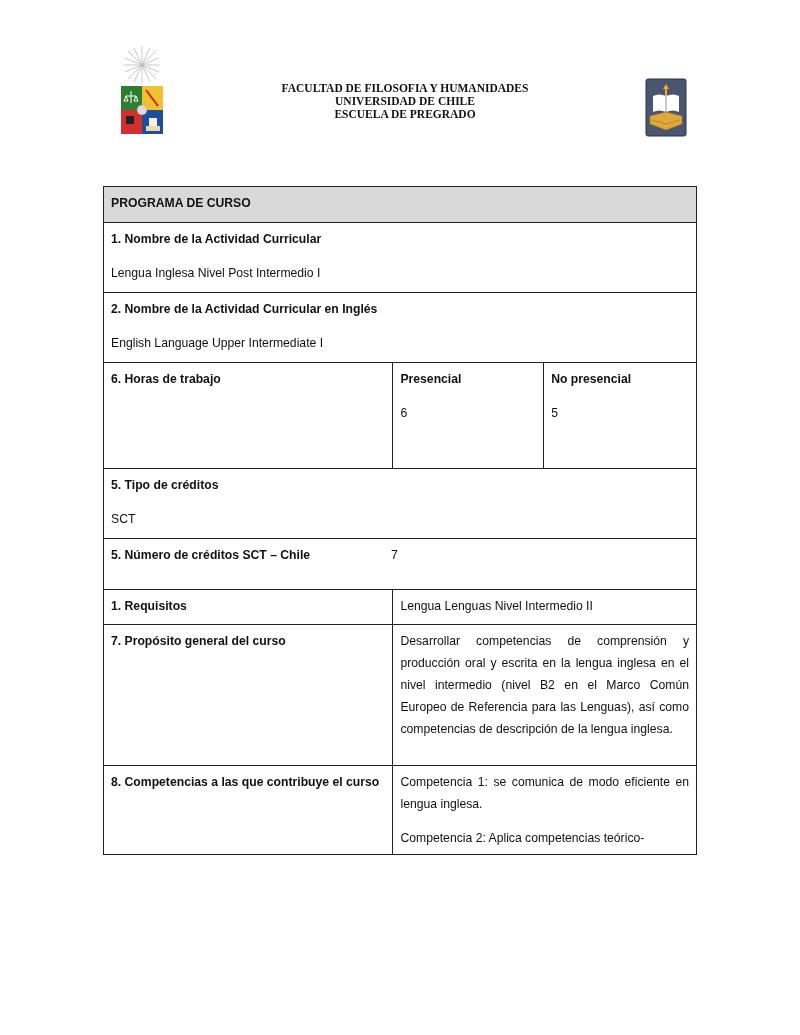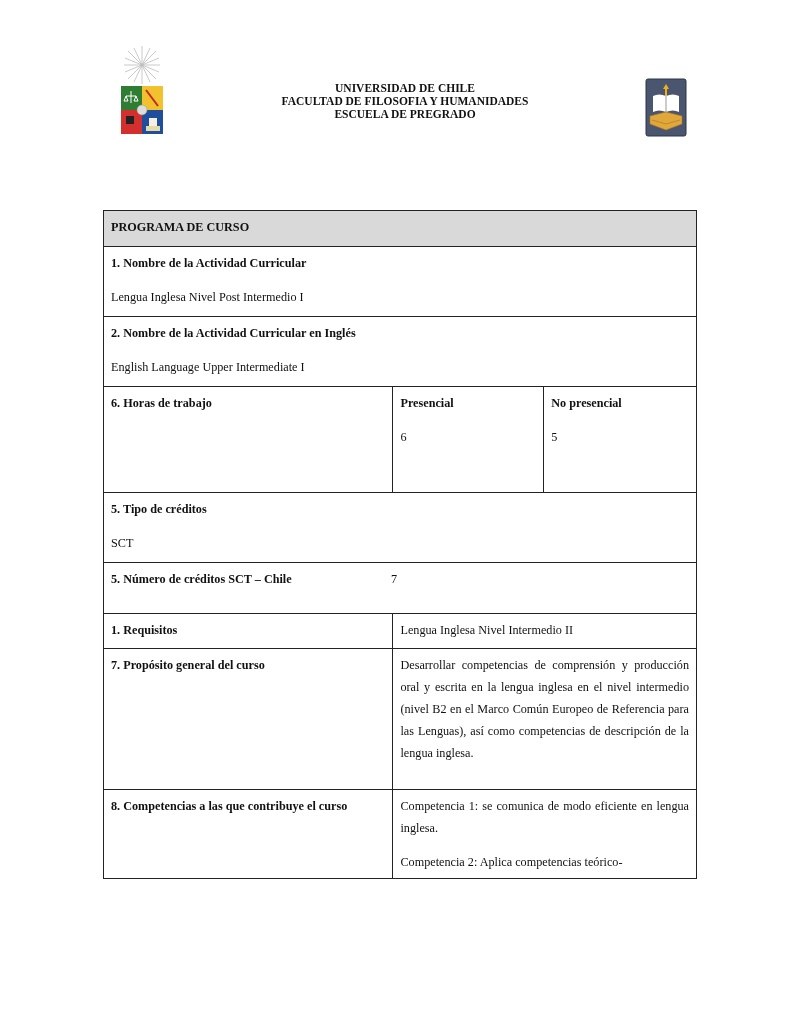--- a/index.html
+++ b/index.html
@@ -5,21 +5,21 @@
   html, body { margin:0; padding:0; background:#ffffff; }
   body { width:800px; height:1035px; position:relative; overflow:hidden;
          font-family:"Liberation Sans", sans-serif; color:#111; }
   .abs { position:absolute; }
   .logo-uch { left:118px; top:44px; width:48px; height:92px; }
   .logo-ffh { left:645px; top:78px; width:42px; height:60px; }
   .header { left:250px; top:82px; width:310px; text-align:center;
             font-family:"Liberation Serif", serif; font-weight:bold; font-size:11.5px; line-height:13px; }
   .header .ul { }
   table.prog { position:absolute; left:103px; top:186px; width:594px;
-               border-collapse:collapse; font-family:Liberation Serif, serif; font-size:12.2px;margin-top:24px; }
+               border-collapse:collapse; font-family:Liberation Sans, sans-serif; font-size:12.2px; }
   table.prog td { border:1.5px solid #222; vertical-align:top; padding:5px 7px; line-height:22px; }
   .b { font-weight:bold; }
   .title-row td { background:#d9d9d9; height:25px; }
   .gap { height:12px; }
   .just { text-align:justify; }
   .center { text-align:left; }
 </style>
 </head>
 <body>
 
@@ -42,22 +42,22 @@
     <path d="M8 52 h10 M13 47 v12 M8 52 l-2 5 h4 z M18 52 l-2 5 h4 z" stroke="#fff" stroke-width="1" fill="none"></path>
     <path d="M28 46 l12 16" stroke="#c62828" stroke-width="2"></path>
     <circle cx="24" cy="66" r="5" fill="#ddd" stroke="#999" stroke-width="0.5"></circle>
     <rect x="8" y="72" width="8" height="8" fill="#222"></rect>
     <path d="M28 82 h14 v5 h-14 z" fill="#e8d9a8"></path>
       <path d="M31 74 h8 v8 h-8 z" fill="#f5f0e0"></path>
   </svg>
 </div>
 
 <div class="abs header">
+  <div>FACULTAD DE FILOSOFIA Y HUMANIDADES</div>
   <div>UNIVERSIDAD DE CHILE</div>
-  <div>FACULTAD DE FILOSOFIA Y HUMANIDADES</div>
   <div class="ul">ESCUELA DE PREGRADO</div>
 </div>
 
 <div class="abs logo-ffh">
   <svg width="42" height="60" viewBox="0 0 42 60">
     <rect x="1" y="1" width="40" height="57" rx="2" fill="#4a5670" stroke="#2d3445"></rect>
     <path d="M21 6 l-3 5 h6 z" fill="#f2b01e"></path>
     <rect x="20" y="10" width="2" height="8" fill="#f2b01e"></rect>
     <path d="M8 18 q6 -3 13 0 q7 -3 13 0 v16 q-6 -3 -13 0 q-7 -3 -13 0 z" fill="#fff"></path>
     <path d="M21 18 v16" stroke="#999"></path>
@@ -118,21 +118,21 @@
   </tr>
 
   <tr>
     <td colspan="3" style="height:40px">
       <span class="b" style="display:inline-block;width:280px">5. Número de créditos SCT – Chile</span><span>7</span>
     </td>
   </tr>
 
   <tr>
     <td style="height:24px" class="b">1. Requisitos</td>
-    <td colspan="2">Lengua Inglesa Nivel Intermedio II</td>
+    <td colspan="2">Lengua Lenguas Nivel Intermedio II</td>
   </tr>
 
   <tr>
     <td style="height:130px" class="b">7. Propósito general del curso</td>
     <td colspan="2" class="just">Desarrollar competencias de comprensión y producción oral y escrita en la lengua inglesa en el nivel intermedio (nivel B2 en el Marco Común Europeo de Referencia para las Lenguas), así como competencias de descripción de la lengua inglesa.</td>
   </tr>
 
   <tr>
     <td class="b just" style="height:70px">8. Competencias a las que contribuye el curso</td>
     <td colspan="2" class="just">

